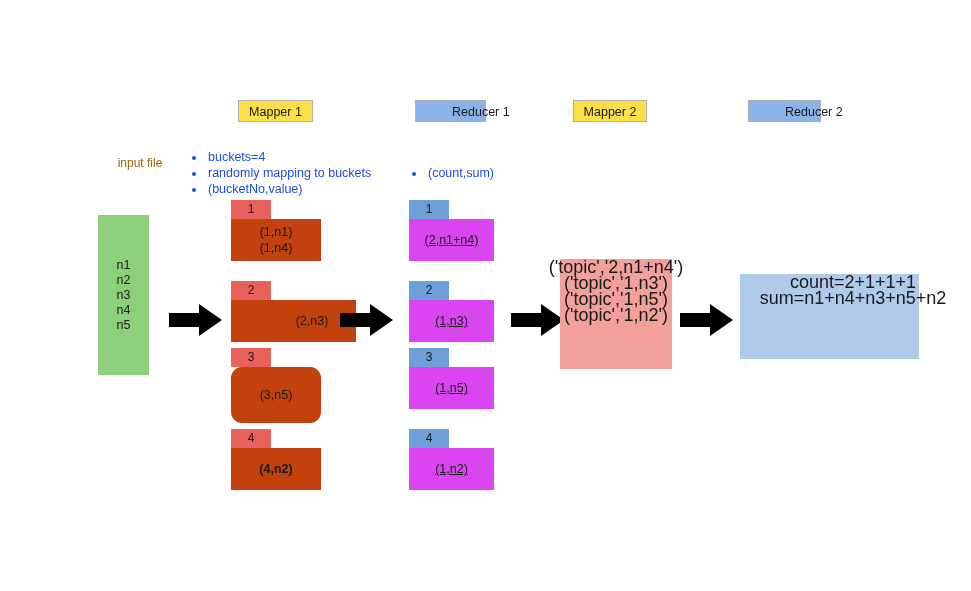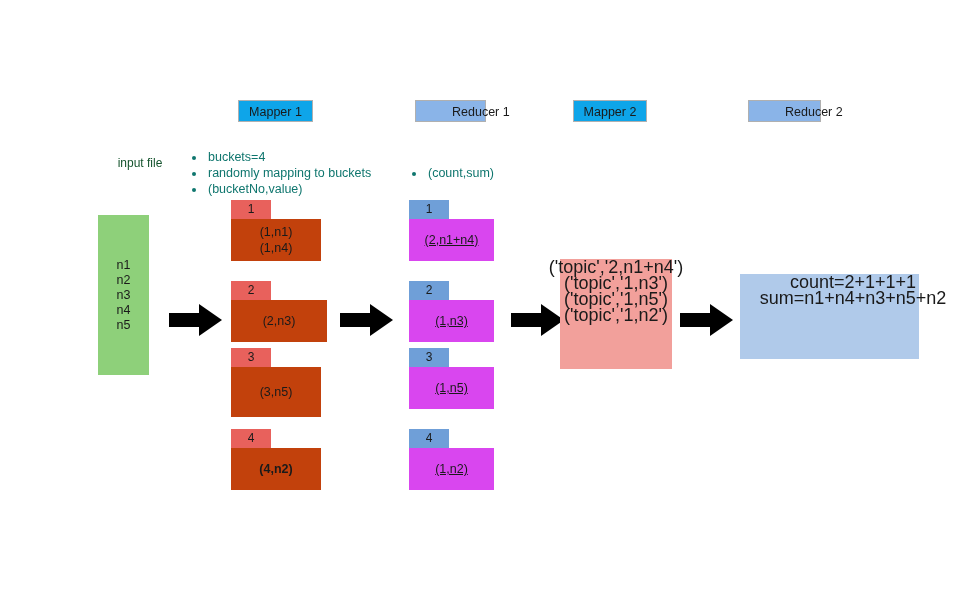--- a/index.html
+++ b/index.html
@@ -24,39 +24,39 @@
     position: absolute;
     height: 22px;
     line-height: 22px;
     text-align: center;
     font-size: 12.5px;
     color: #1a1a1a;
     border: 1px solid #b0b0b0;
     box-sizing: border-box;
     white-space: nowrap;
   }
-  .phase-mapper  { background: #0ea5e9; }
+  .phase-mapper  { background: #fde047; }
   .phase-reducer { background: #8ab4e8; padding-left: 36px; }
 
   
   .note-label {
     position: absolute;
     font-size: 12px;
     line-height: 15px;
     text-align: center;
-    color: #14532d;
+    color: #a16207;
   }
   ul.bullets {
     position: absolute;
     margin: 0;
     padding: 0 0 0 14px;
     list-style: disc;
     font-size: 12.5px;
     line-height: 16px;
-    color: #0f766e;
+    color: #1d4ed8;
   }
   ul.bullets li { padding-left: 2px; }
 
   
   .input-block {
     position: absolute;
     background: #8ed07a;
     display: flex;
     align-items: center;
     justify-content: center;
@@ -159,26 +159,26 @@
   </div>
 
   <div class="folder folder-red" style="left:231px; top:200px; width:90px; height:61px;">
     <div class="tab">1</div>
     <div class="body" style="width:90px; height:42px;">(1,n1)
 (1,n4)</div>
   </div>
 
   <div class="folder folder-red" style="left:231px; top:281px; width:90px; height:61px;">
     <div class="tab">2</div>
-    <div class="body" style="width:96px; height:42px;">(2,n3)</div>
+    <div class="body" style="width:88px; height:42px;padding-left:37px;">(2,n3)</div>
   </div>
 
   <div class="folder folder-red" style="left:231px; top:348px; width:90px; height:61px;">
     <div class="tab">3</div>
-    <div class="body" style="width:90px; height:50px;">(3,n5)</div>
+    <div class="body" style="width:90px; height:56px;border-radius:11px;">(3,n5)</div>
   </div>
 
   <div class="folder folder-red" style="left:231px; top:429px; width:90px; height:61px;">
     <div class="tab">4</div>
     <div class="body" style="width:90px; height:42px;font-weight:bold;">(4,n2)</div>
   </div>
 
   <div class="arrow" style="left:340px; top:303px;">
     <svg width="54" height="34" viewBox="0 0 54 34">
       <polygon points="0,10 30,10 30,1 53,17 30,33 30,24 0,24" fill="#000000"></polygon>

